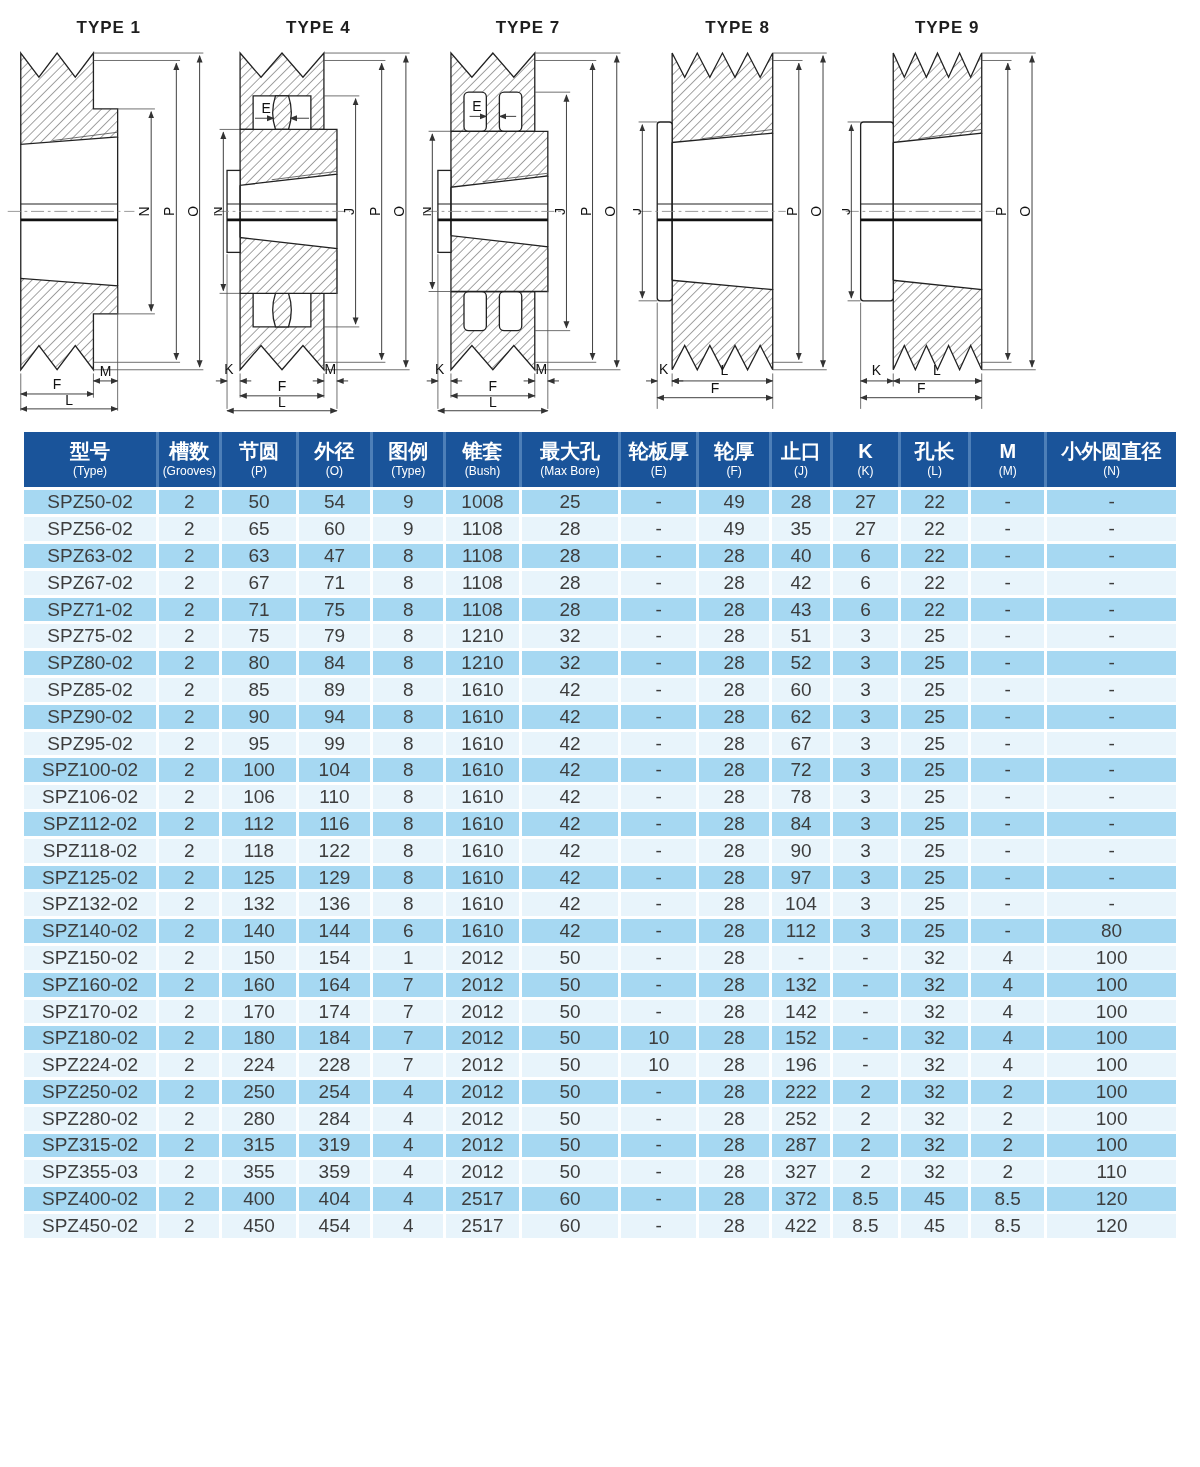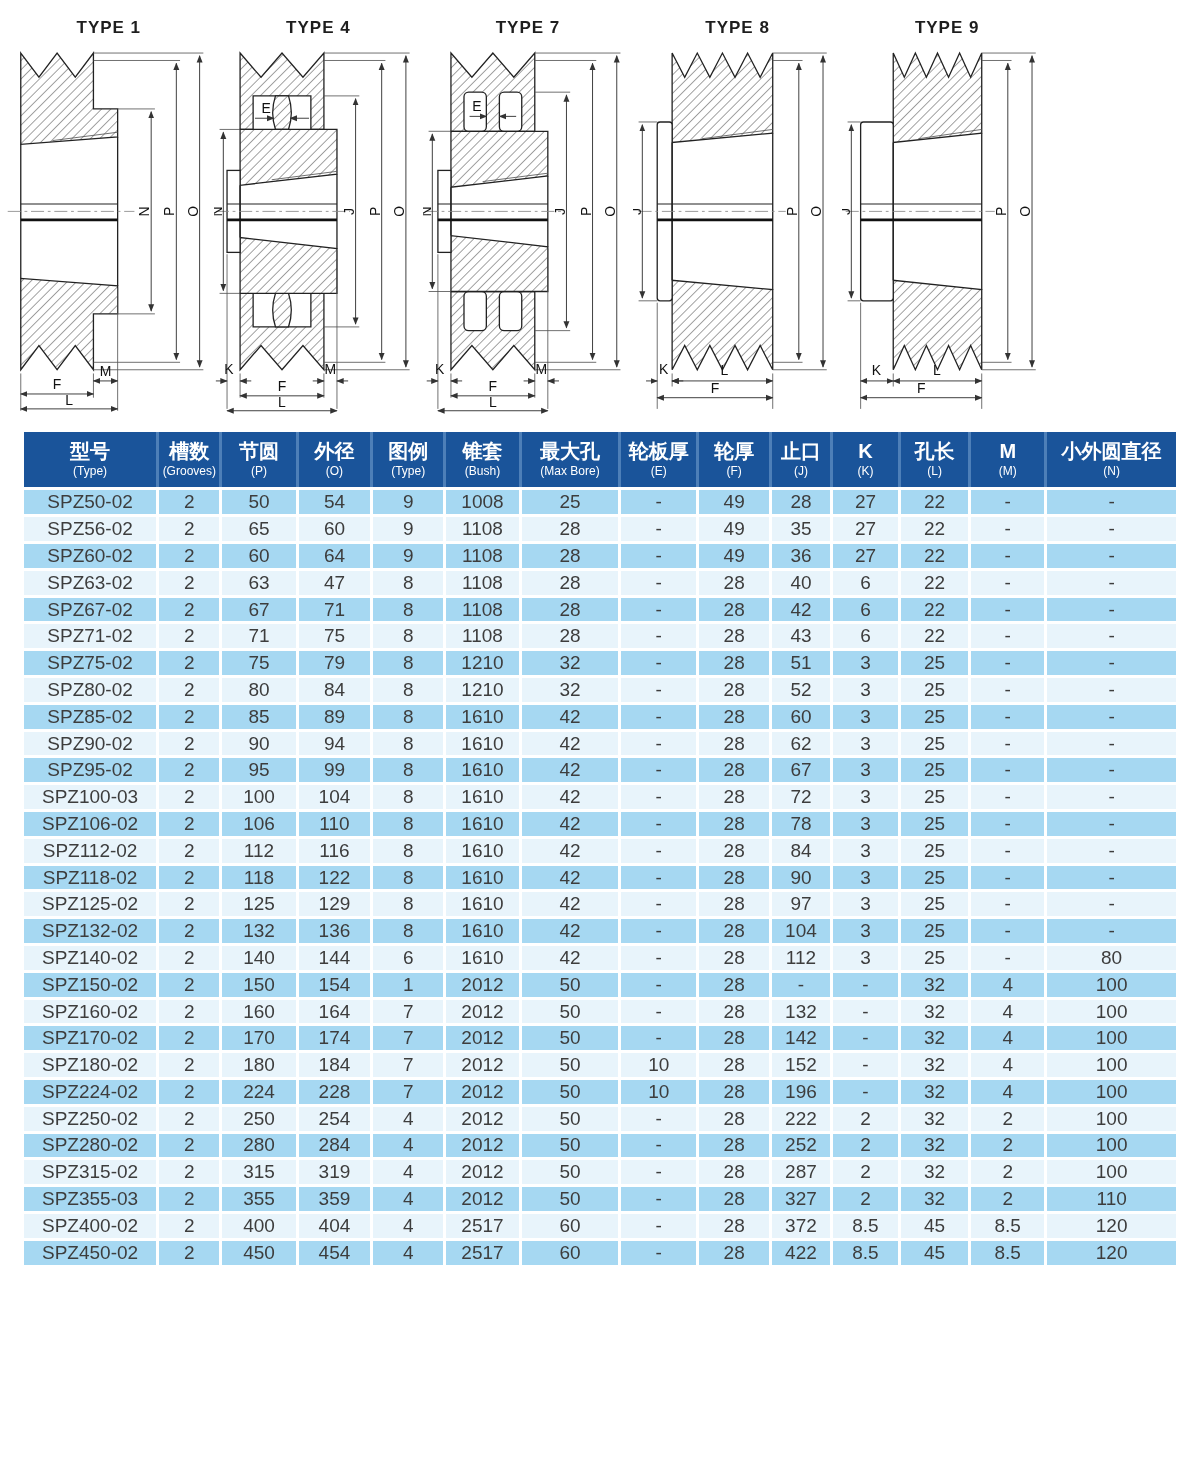--- a/index.html
+++ b/index.html
@@ -356,36 +356,20 @@
           <td>28</td>
           <td>-</td>
           <td>49</td>
           <td>35</td>
           <td>27</td>
           <td>22</td>
           <td>-</td>
           <td>-</td>
         </tr>
         <tr>
-          <td>SPZ60-02</td>
-          <td>2</td>
-          <td>60</td>
-          <td>64</td>
-          <td>9</td>
-          <td>1108</td>
-          <td>28</td>
-          <td>-</td>
-          <td>49</td>
-          <td>36</td>
-          <td>27</td>
-          <td>22</td>
-          <td>-</td>
-          <td>-</td>
-        </tr>
-        <tr>
           <td>SPZ63-02</td>
           <td>2</td>
           <td>63</td>
           <td>47</td>
           <td>8</td>
           <td>1108</td>
           <td>28</td>
           <td>-</td>
           <td>28</td>
           <td>40</td>
@@ -500,21 +484,21 @@
           <td>42</td>
           <td>-</td>
           <td>28</td>
           <td>67</td>
           <td>3</td>
           <td>25</td>
           <td>-</td>
           <td>-</td>
         </tr>
         <tr>
-          <td>SPZ100-03</td>
+          <td>SPZ100-02</td>
           <td>2</td>
           <td>100</td>
           <td>104</td>
           <td>8</td>
           <td>1610</td>
           <td>42</td>
           <td>-</td>
           <td>28</td>
           <td>72</td>
           <td>3</td>

